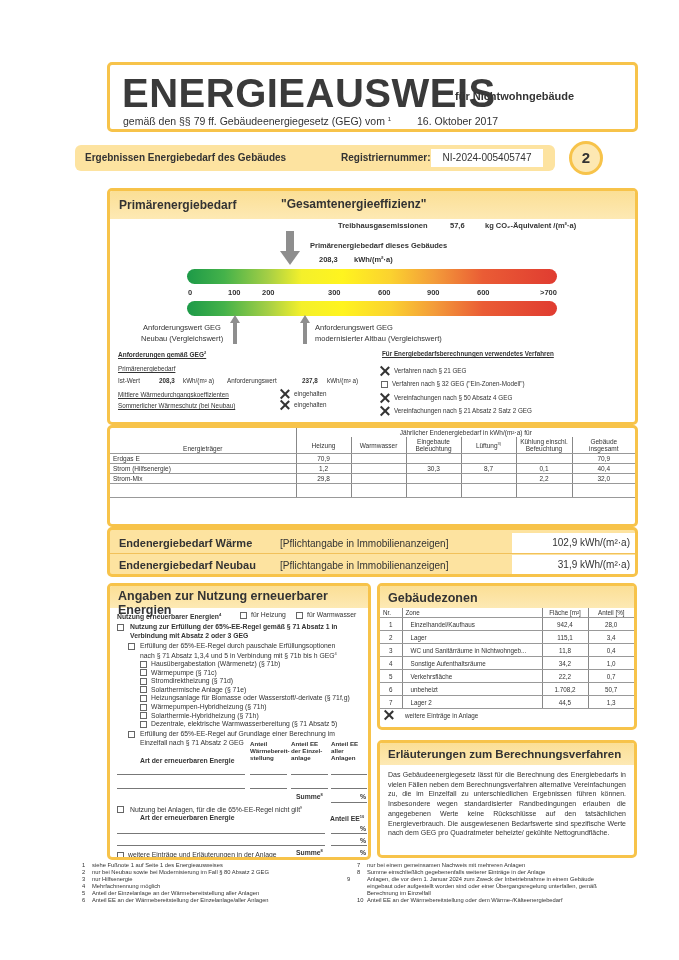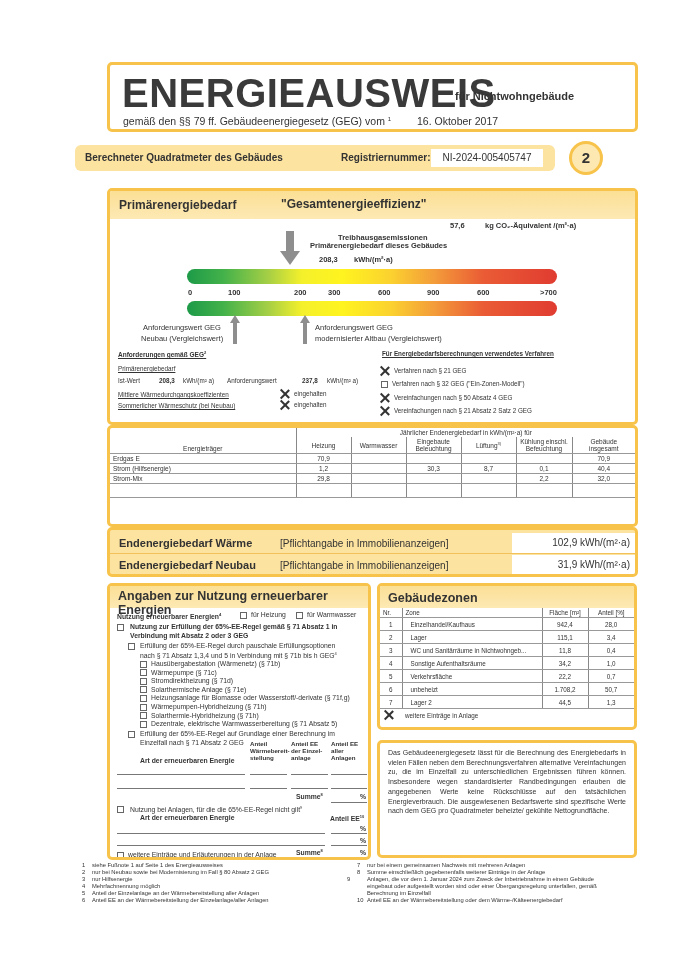--- a/index.html
+++ b/index.html
@@ -86,45 +86,45 @@
 <body>
 
 <div id="header" class="box">
   <div class="title">ENERGIEAUSWEIS</div>
   <div class="subtitle">für Nichtwohngebäude</div>
   <div class="law"><span>gemäß den §§ 79 ff. Gebäudeenergiegesetz (GEG) vom</span> <sup>1</sup></div>
   <div class="date">16. Oktober 2017</div>
 </div>
 
 <div id="regbar">
-  <span class="lbl">Berechneter Quadratmeter des Gebäudes</span>
+  <span class="lbl">Ergebnissen Energiebedarf des Gebäudes</span>
   <span class="reglbl">Registriernummer:</span>
   <span class="regval">NI-2024-005405747</span>
 </div>
 <div id="page-badge">2</div>
 
 <div id="primary" class="box">
   <div class="box-head">
     <span class="h1">Primärenergiebedarf</span>
     <span class="h2">"Gesamtenergieeffizienz"</span>
   </div>
-  <span class="abs tiny bold" style="left:228px;top:42px;">Treibhausgasemissionen</span>
+  <span class="abs tiny bold" style="left:228px;top:30px;">Treibhausgasemissionen</span>
   <span class="abs tiny bold" style="left:340px;top:30px;">57,6</span>
   <span class="abs tiny bold" style="left:375px;top:30px;">kg CO₂-Äquivalent /(m²·a)</span>
 
   <div class="arrow-down-shaft" style="left:176px;top:40px;height:22px;"></div>
   <div class="arrow-down" style="left:170px;top:60px;"></div>
   <span class="abs tiny bold" style="left:200px;top:50px;">Primärenergiebedarf dieses Gebäudes</span>
   <span class="abs tiny bold" style="left:209px;top:64px;">208,3</span>
   <span class="abs tiny bold" style="left:244px;top:64px;">kWh/(m²·a)</span>
 
   <div class="scale-bar" style="top:78px;"></div>
   <span class="tick" style="left:78px;">0</span>
   <span class="tick" style="left:118px;">100</span>
-  <span class="tick" style="left:184px;">200</span>
+  <span class="tick" style="left:152px;">200</span>
   <span class="tick" style="left:218px;">300</span>
   <span class="tick" style="left:268px;">600</span>
   <span class="tick" style="left:317px;">900</span>
   <span class="tick" style="left:367px;">600</span>
   <span class="tick" style="left:430px;">&gt;700</span>
   <div class="scale-bar" style="top:110px;"></div>
 
   <div class="arrow-up-head" style="left:120px;top:124px;"></div>
   <div class="arrow-up-shaft" style="left:123px;top:131px;height:22px;"></div>
   <span class="abs tiny" style="left:33px;top:132px;">Anforderungswert GEG</span>
@@ -341,20 +341,21 @@
         </tr>
     <tr>
           <td style="text-align:center;border-bottom:none;border-right:none;"><span class="xmark"></span></td>
           <td colspan="3" style="border-bottom:none;">weitere Einträge in Anlage</td>
         </tr>
   </tbody>
     </table>
 </div>
 
 <div id="explain" class="box">
+  <div class="box-head">Erläuterungen zum Berechnungsverfahren</div>
   <div class="txt">Das Gebäudeenergiegesetz lässt für die Berechnung des Energiebedarfs in vielen Fällen neben dem Berechnungsverfahren alternative Vereinfachungen zu, die im Einzelfall zu unterschiedlichen Ergebnissen führen können. Insbesondere wegen standardisierter Randbedingungen erlauben die angegebenen Werte keine Rückschlüsse auf den tatsächlichen Energieverbrauch. Die ausgewiesenen Bedarfswerte sind spezifische Werte nach dem GEG pro Quadratmeter beheizte/ gekühlte Nettogrundfläche.</div>
 </div>
 
 <div class="foot" style="left:82px;top:862px;width:262px;">
   <div><span class="fn">1</span><span>siehe Fußnote 1 auf Seite 1 des Energieausweises</span></div>
   <div><span class="fn">2</span><span>nur bei Neubau sowie bei Modernisierung im Fall § 80 Absatz 2 GEG</span></div>
   <div><span class="fn">3</span><span>nur Hilfsenergie</span></div>
   <div><span class="fn">4</span><span>Mehrfachnennung möglich</span></div>
   <div><span class="fn">5</span><span>Anteil der Einzelanlage an der Wärmebereitstellung aller Anlagen</span></div>
   <div><span class="fn">6</span><span>Anteil EE an der Wärmebereitstellung der Einzelanlage/aller Anlagen</span></div>

